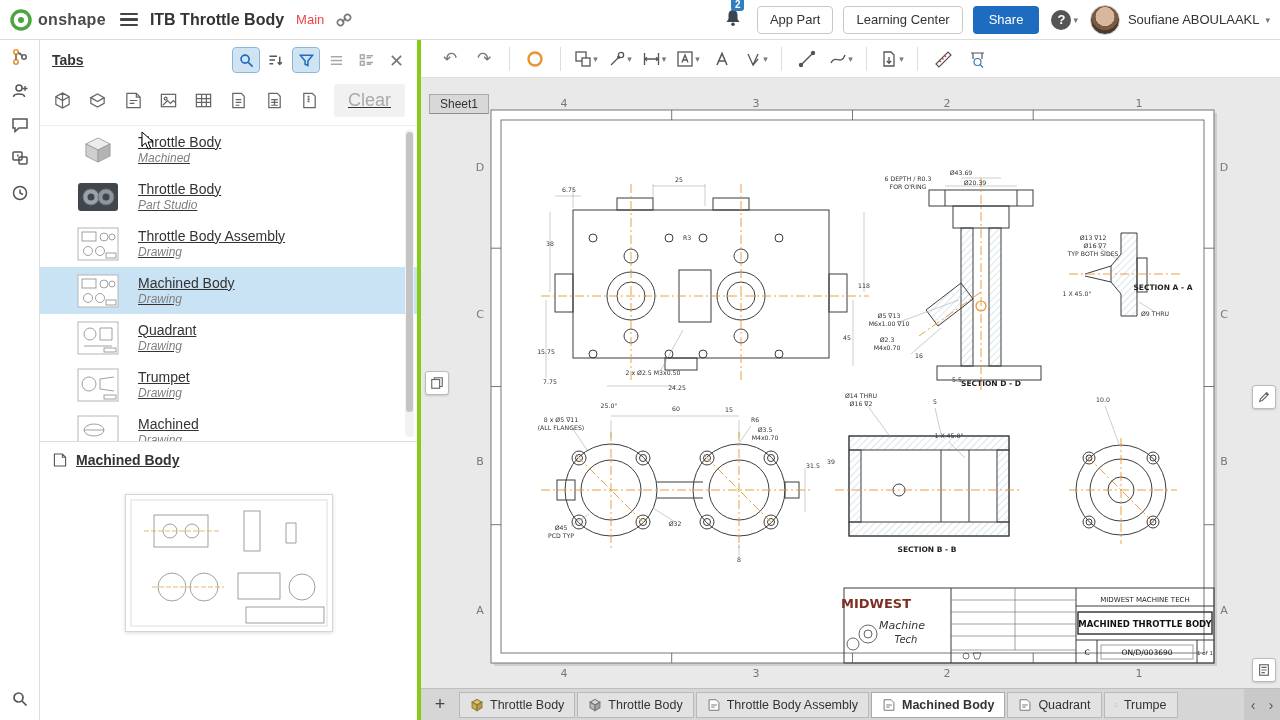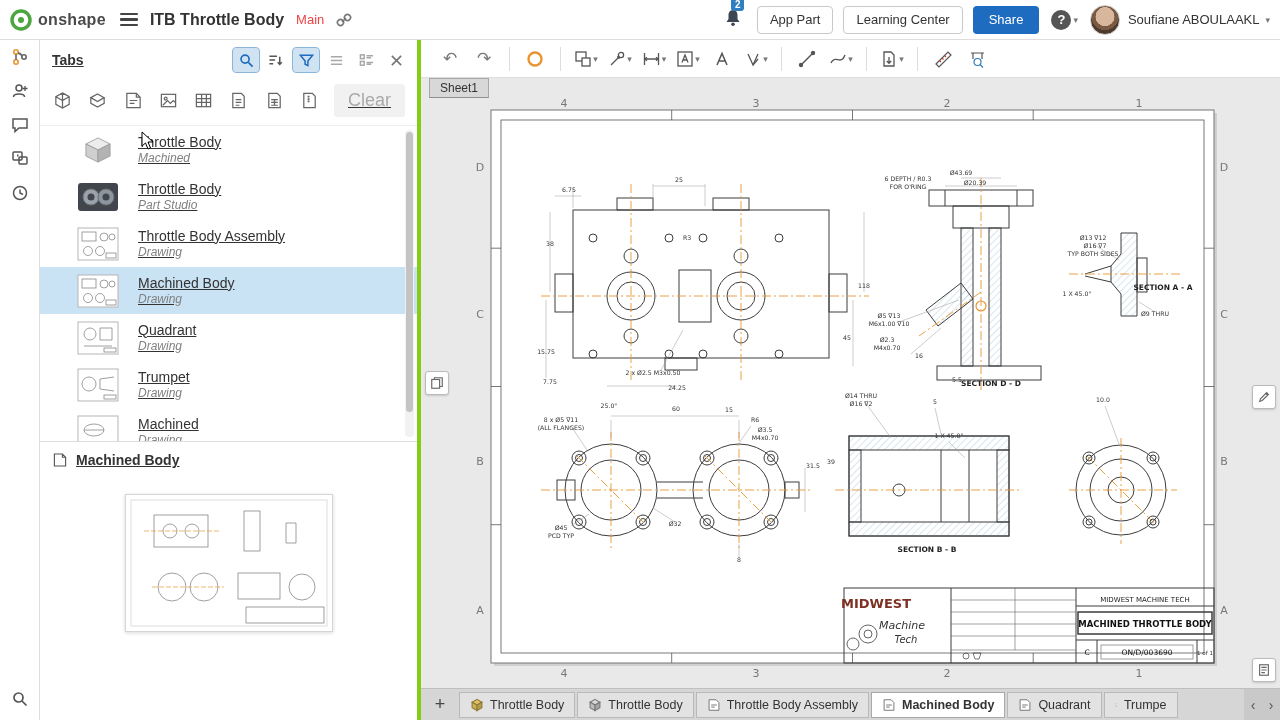--- a/index.html
+++ b/index.html
@@ -76,21 +76,21 @@
   #main{position:absolute;top:40px;left:421px;right:0;bottom:0;}
   #toolbar{height:38px;background:#fff;border-bottom:1px solid #ddd;display:flex;align-items:center;
            padding-left:12px;box-sizing:border-box;}
   .tb-btn{height:28px;min-width:26px;padding:0 4px;display:flex;align-items:center;justify-content:center;
           border-radius:3px;cursor:pointer;color:#555;}
   .tb-btn .caret{margin-left:1px;}
   .tb-sep{width:1px;height:24px;background:#ddd;margin:0 8px;}
   .tb-glyph{font-size:17px;color:#777;}
   #canvas{position:absolute;top:38px;left:0;right:0;bottom:32px;background:#e9e9e9;overflow:hidden;}
   #canvas-svg{position:absolute;top:0;left:0;}
-  .sheet-chip{position:absolute;top:0;left:8px;background:#d8d8d8;border:1px solid #a8a8a8;
+  .sheet-chip{position:absolute;top:16px;left:8px;background:#d8d8d8;border:1px solid #a8a8a8;
               border-bottom-color:#8f8f8f;padding:2px 10px;font-size:12px;color:#333;cursor:pointer;}
   .float-btn{position:absolute;width:22px;height:22px;background:#fff;border:1px solid #bbb;
              border-radius:3px;display:flex;align-items:center;justify-content:center;cursor:pointer;
              box-shadow:0 1px 2px rgba(0,0,0,.15);}
   
   .cl{stroke:#e8952f;stroke-width:.9;stroke-dasharray:9 3 2 3;fill:none;}
   .thin{stroke:#999;stroke-width:.5;fill:none;}
   #anno-layer text{text-anchor:middle;font-family:"DejaVu Sans",sans-serif;}
   text.dim{font-size:6.2px;fill:#333;}
   text.section{font-size:7.5px;fill:#222;font-weight:bold;}

